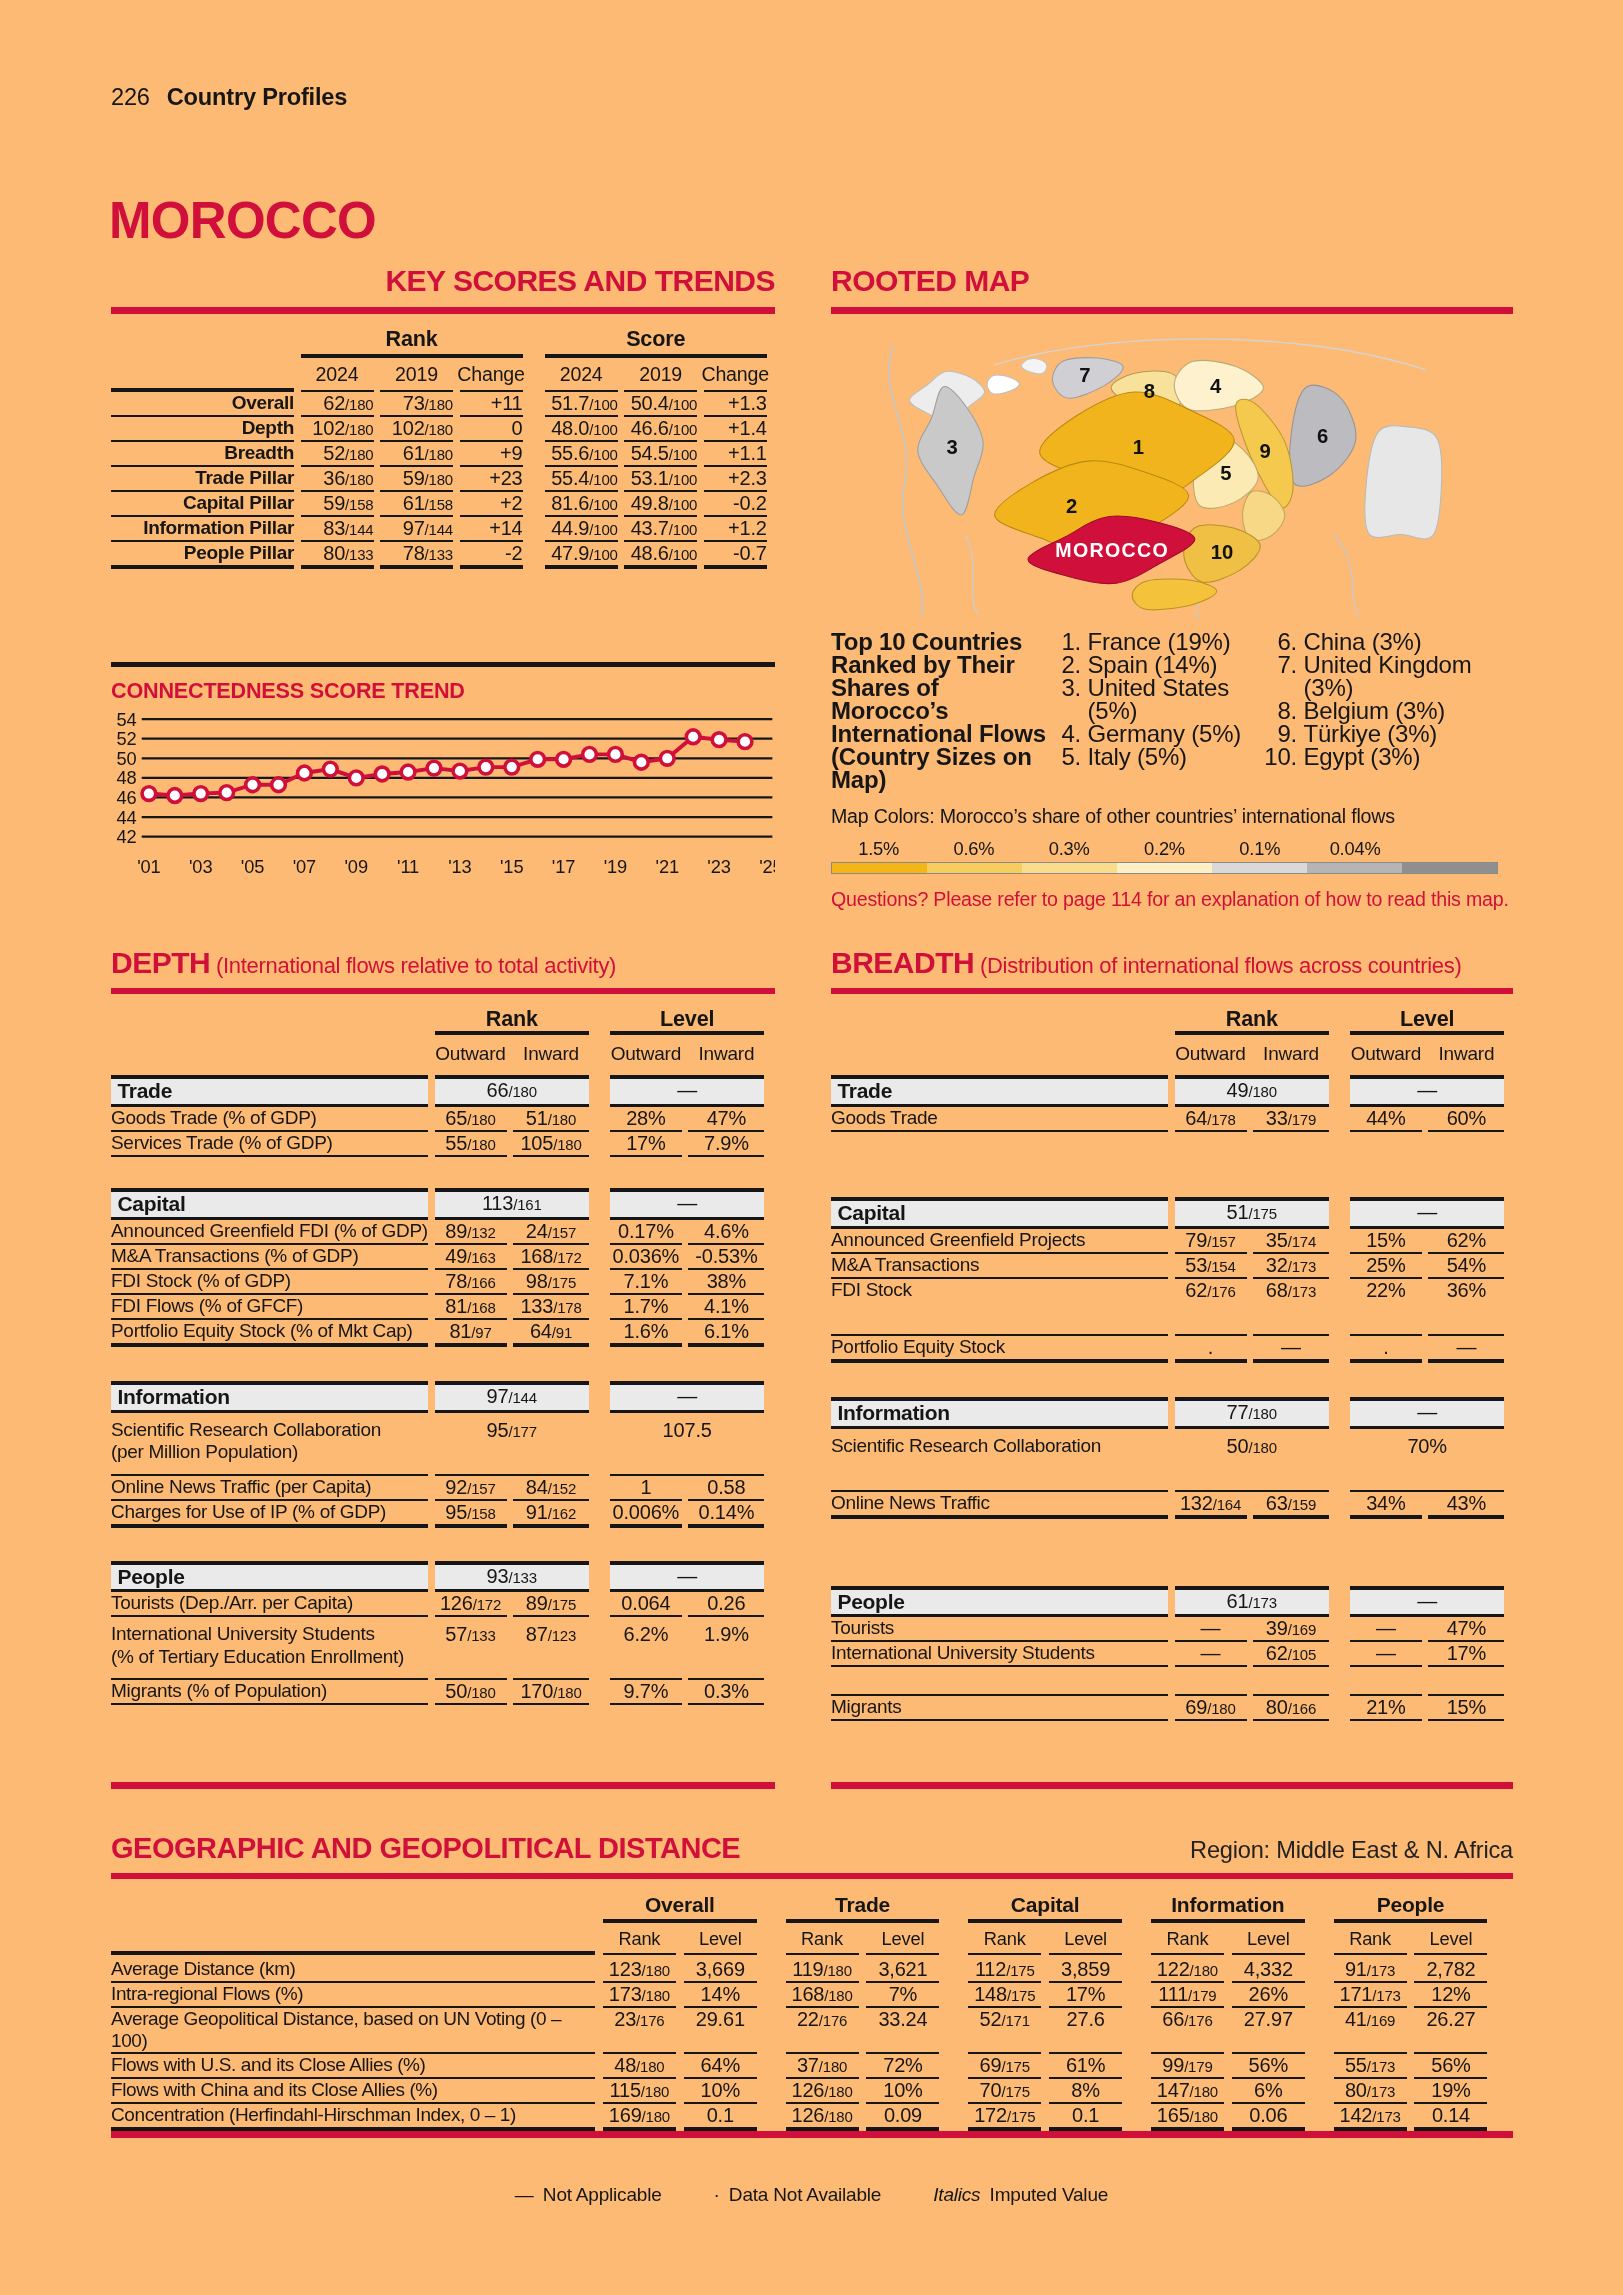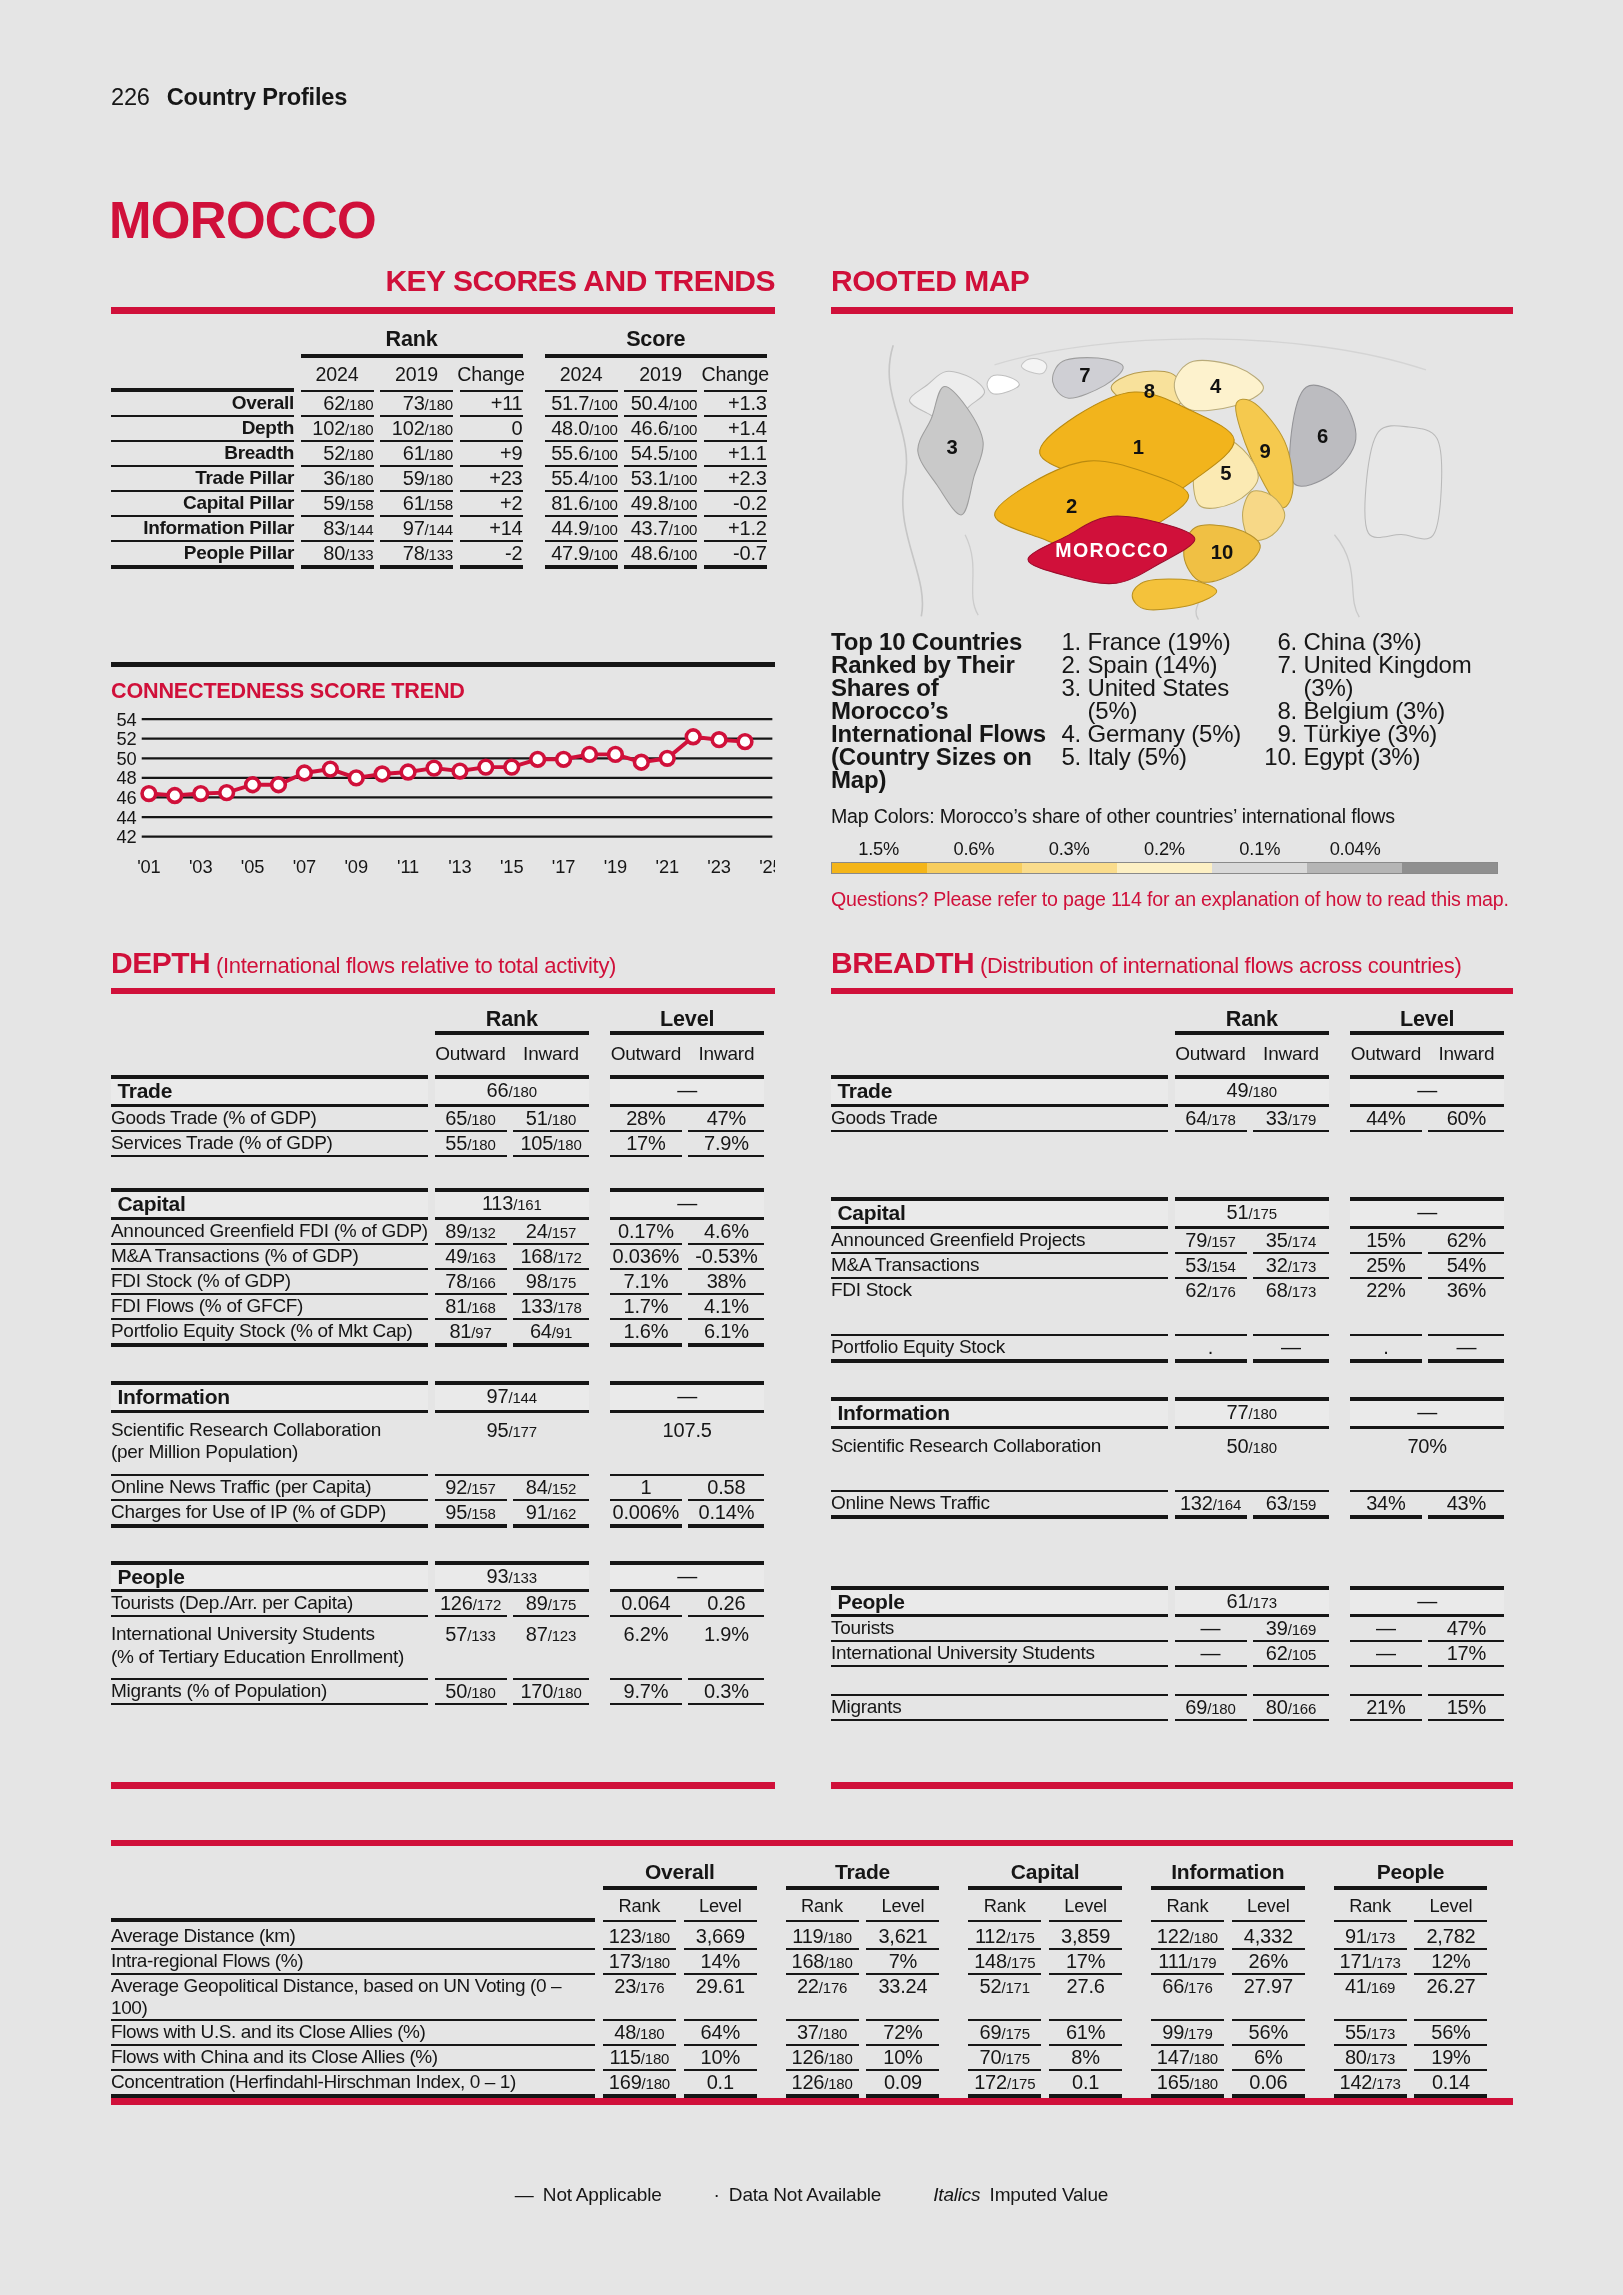--- a/index.html
+++ b/index.html
@@ -2,21 +2,21 @@
 <html style="font-size:10.5px"><head>
 <meta charset="utf-8">
 <style>
   :root{
     --red:#d0103a;
     --ink:#161616;
     --grayrow:#eaeaea;
   }
   *{box-sizing:border-box;margin:0;padding:0;}
   body{margin:0;background:#ffffff;font-family:"Liberation Sans",sans-serif;color:var(--ink);}
-  .page{position:relative;width:1623px;height:2295px;background:#e5e5e5;overflow:hidden;letter-spacing:-0.2px;}
+  .page{position:relative;width:1623px;height:2295px;background:#fdba74;overflow:hidden;letter-spacing:-0.2px;}
   .abs{position:absolute;}
 
   
   .pagehdr{left:111px;top:84px;font-size:23.6px;display:flex;gap:17px;align-items:baseline;}
   .pagehdr .num{font-weight:400;}
   .pagehdr .sec{font-weight:700;}
   .country{left:109px;top:191px;font-size:51px;font-weight:700;color:var(--red);letter-spacing:-0.7px;}
   .h2{font-size:30px;font-weight:700;color:var(--red);letter-spacing:-0.5px;white-space:nowrap;}
   .h2 .sub{font-size:22px;font-weight:400;letter-spacing:-0.3px;}
   .rule-red{background:var(--red);height:6.5px;}
@@ -932,20 +932,24 @@
             <div class="c-gap"></div>
             <div class="valcell c-ol"><span class="v">21%</span></div>
             <div class="valcell c-il"><span class="v">15%</span></div>
           </div>
         </div>
     </div>
     <div class="rule-red abs" style="left:0;top:836px;width:682px;"></div>
   </div>
 
   <div class="abs" id="geo">
+    <div class="hdrline">
+      <div class="h2" style="font-size:29px;">GEOGRAPHIC AND GEOPOLITICAL DISTANCE</div>
+      <div class="region">Region: Middle East &amp; N. Africa</div>
+    </div>
     <div class="rule-red" style="margin-top:7.9px;"></div>
     <div id="geo-table">
       <div class="trow">
         <div class="hd-blank"></div>
         <div class="hd-group">Overall</div>
         <div class="c-gap"></div>
         <div class="hd-group">Trade</div>
         <div class="c-gap"></div>
         <div class="hd-group">Capital</div>
         <div class="c-gap"></div>

